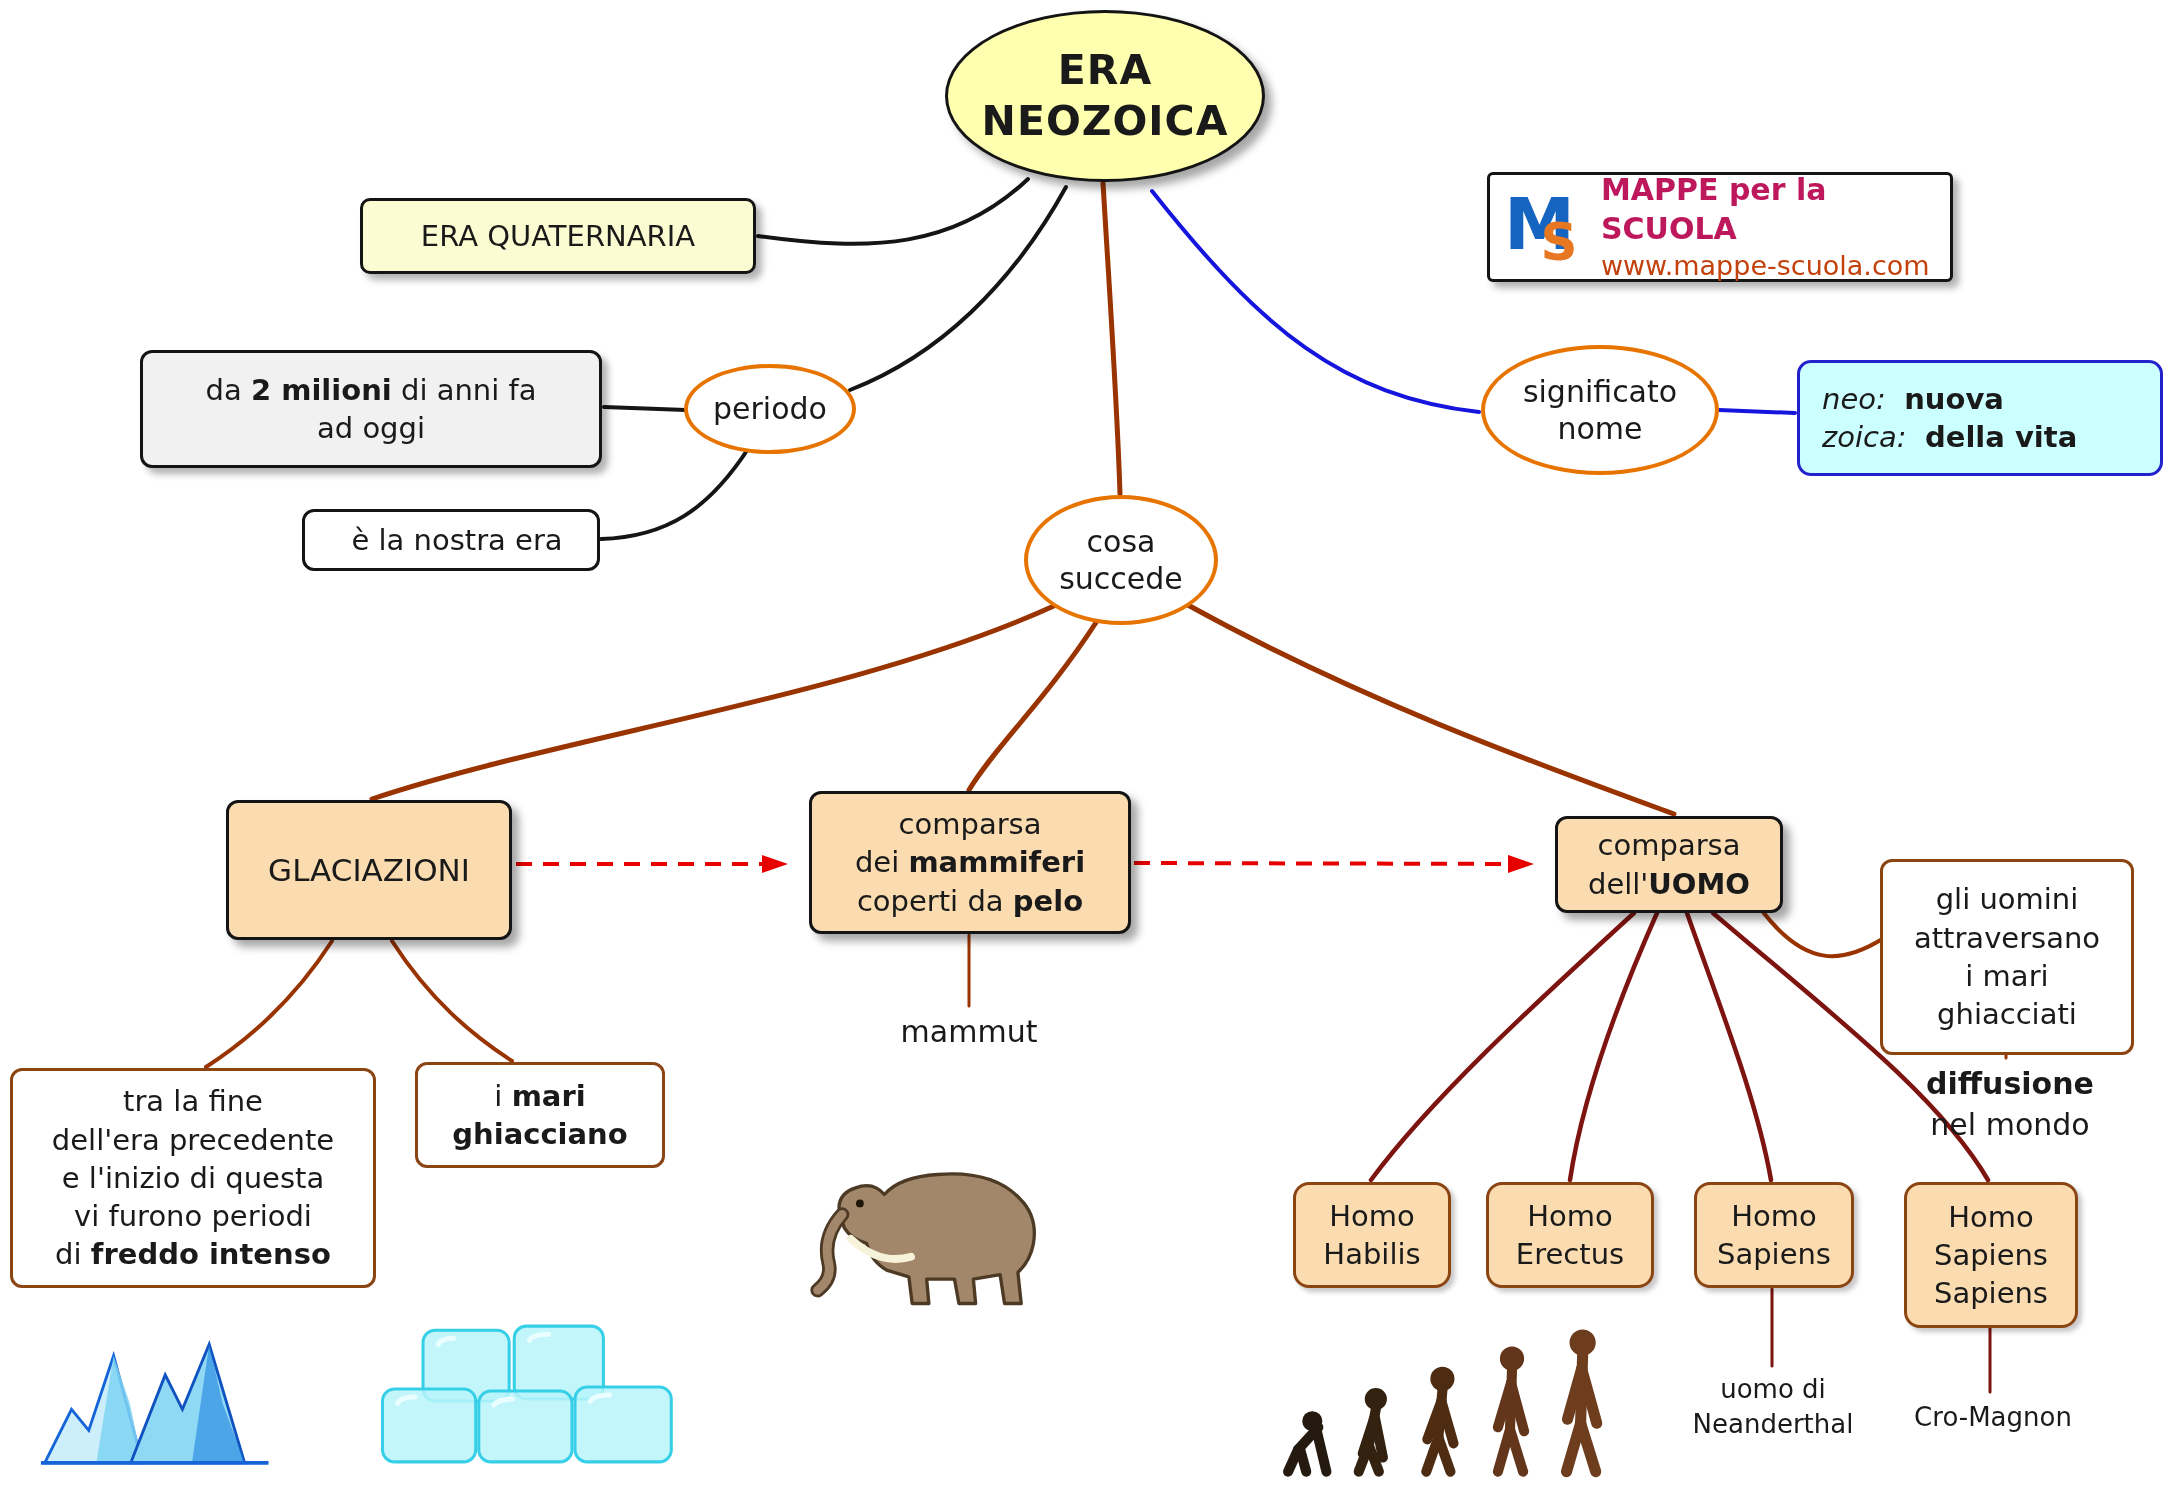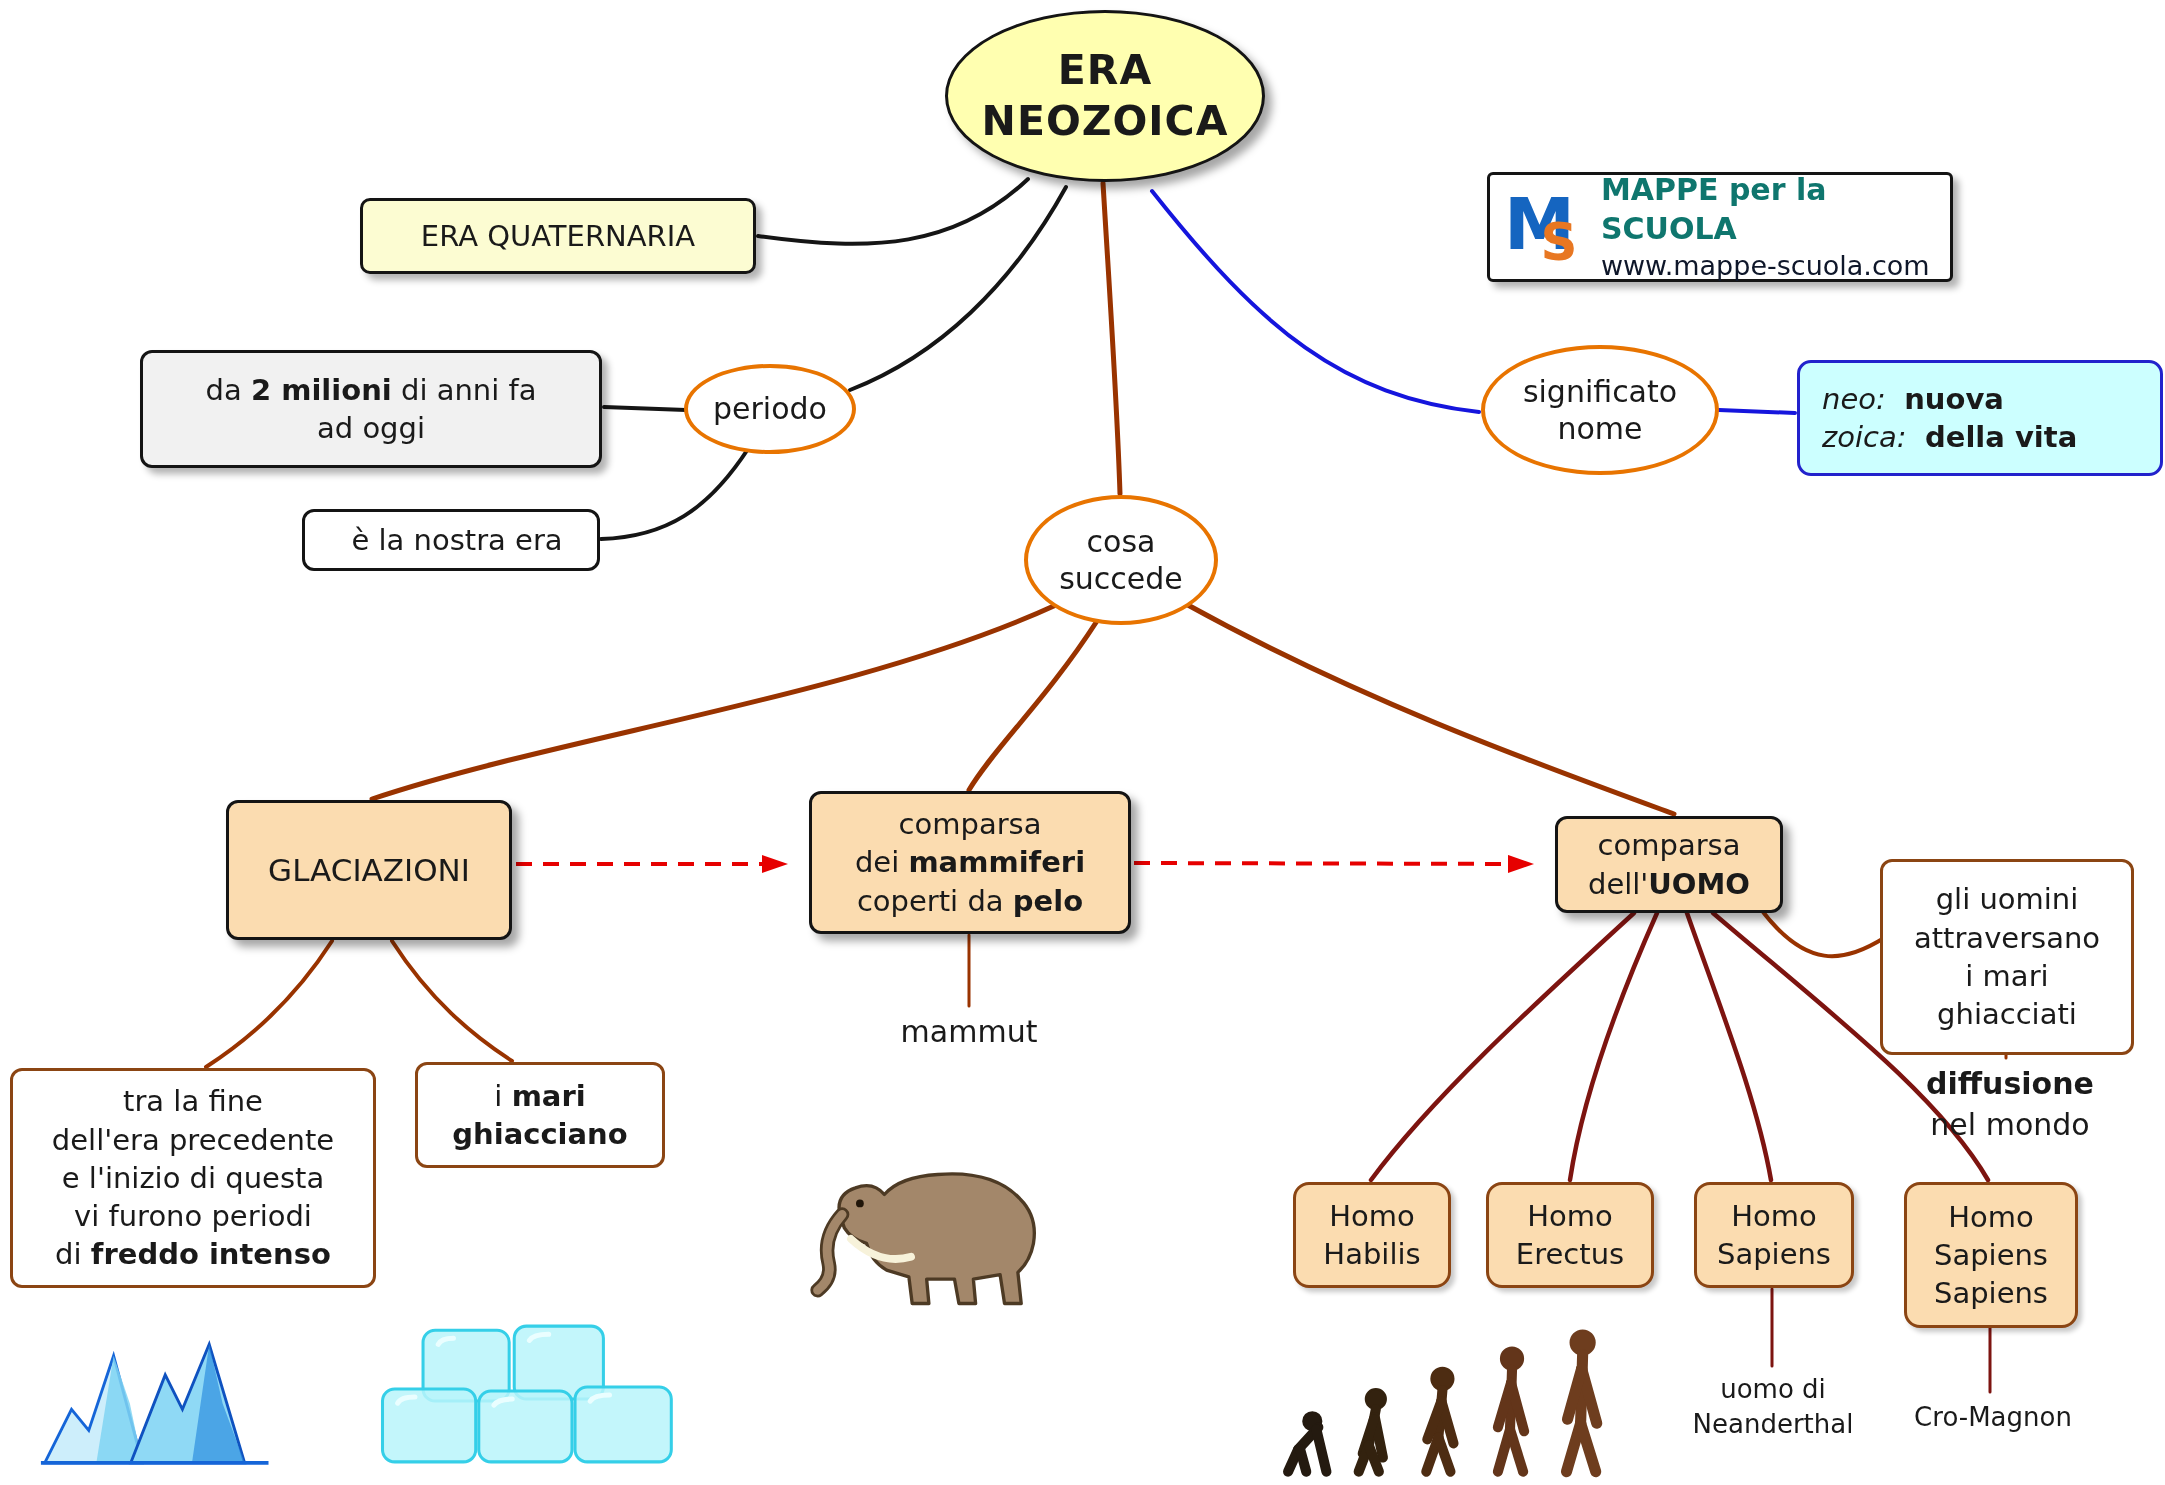--- a/index.html
+++ b/index.html
@@ -32,22 +32,22 @@
            align-items:flex-start;padding-left:22px;}
   .tan{background:#fbdcb0;border:3px solid #141414;border-radius:12px;
        box-shadow:7px 7px 8px rgba(0,0,0,.35);}
   .tan-brown{background:#fbdcb0;border:3px solid #8b4513;border-radius:16px;
              box-shadow:4px 4px 5px rgba(0,0,0,.22);}
   .white-brown{background:#fff;border:3px solid #8b4513;border-radius:12px;}
 
   .logo-box{position:absolute;display:flex;align-items:center;gap:14px;
             background:#fff;border:3px solid #141414;border-radius:6px;
             box-shadow:6px 6px 7px rgba(0,0,0,.3);padding:6px 14px;box-sizing:border-box;}
-  .logo-title{display:block;font-weight:bold;font-size:30px;color:#0f766e;line-height:1.3;}
-  .logo-url{display:block;font-size:27px;color:#0f172a;line-height:1.3;}
+  .logo-title{display:block;font-weight:bold;font-size:30px;color:#be185d;line-height:1.3;}
+  .logo-url{display:block;font-size:27px;color:#c2410c;line-height:1.3;}
   .logo-m{font:bold 86px "DejaVu Sans",sans-serif;fill:#1565c0;}
   .logo-s{font:bold 62px "DejaVu Sans",sans-serif;fill:#e87722;}
 
   .it{font-style:italic;}
   b{font-weight:bold;}
   .lbl{position:absolute;text-align:center;font-size:30px;line-height:1.35;}
   .lbl-sm{position:absolute;text-align:center;font-size:26px;line-height:1.35;}
   .glc{font-size:31px;}
   .line{display:block;}
 </style>

